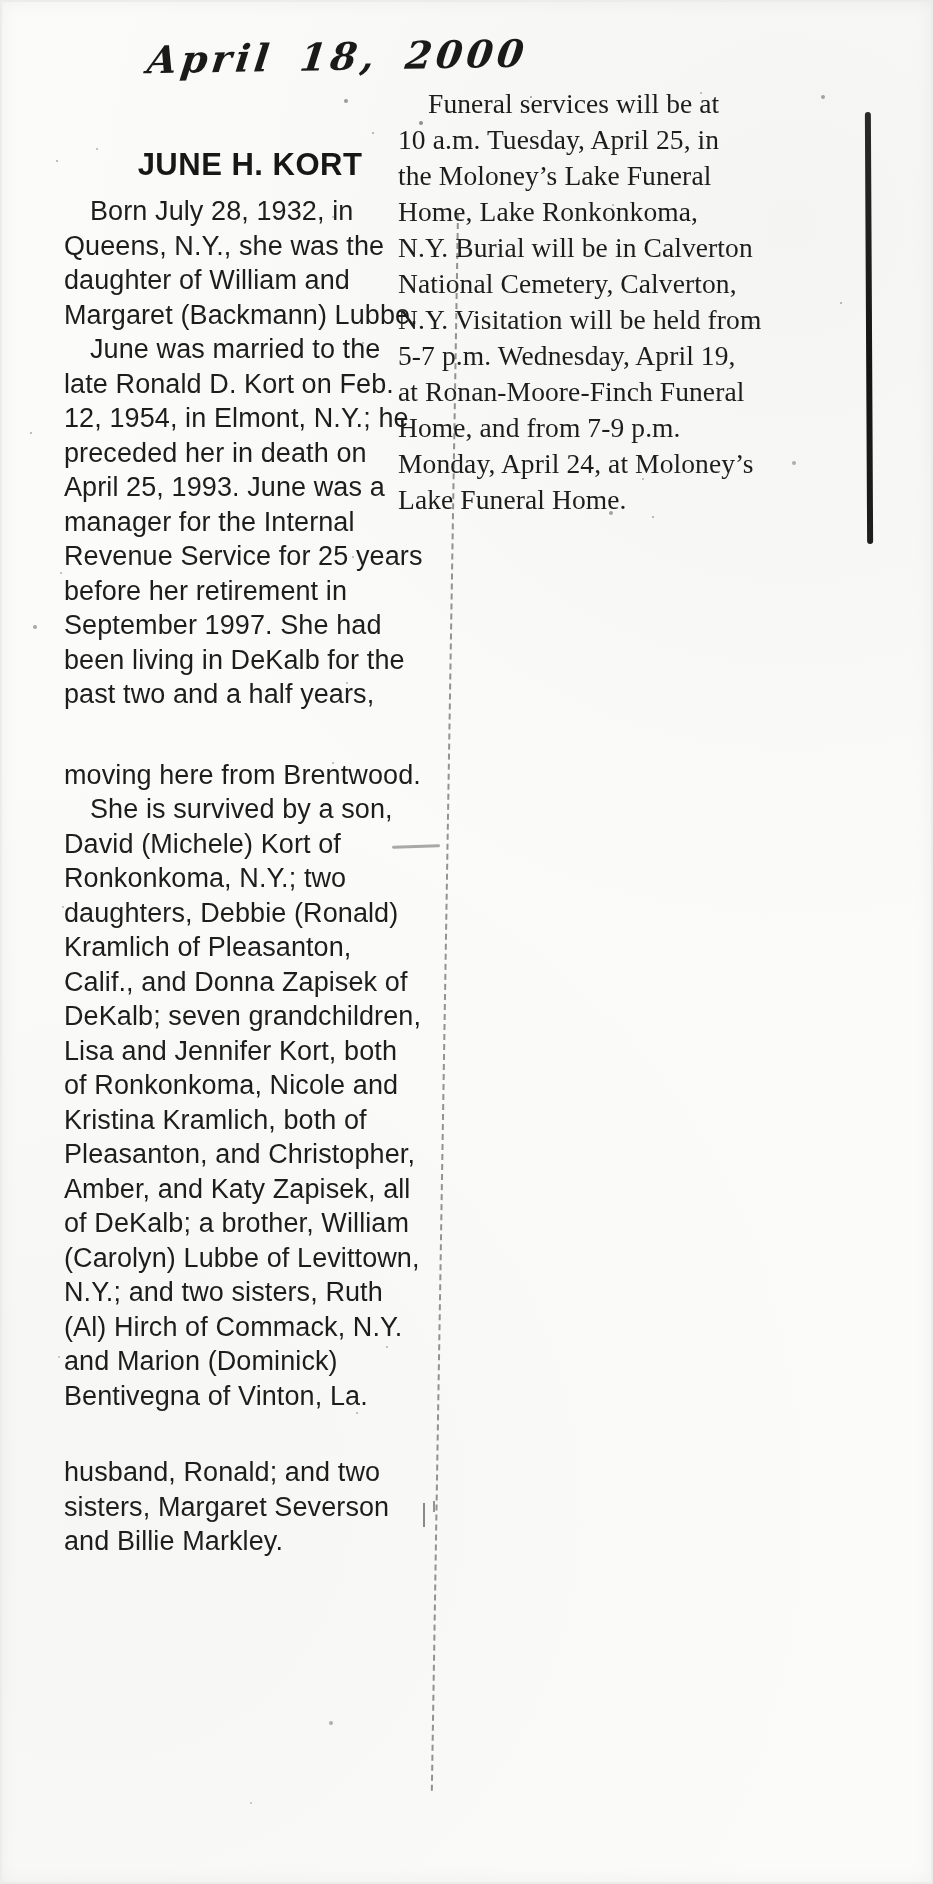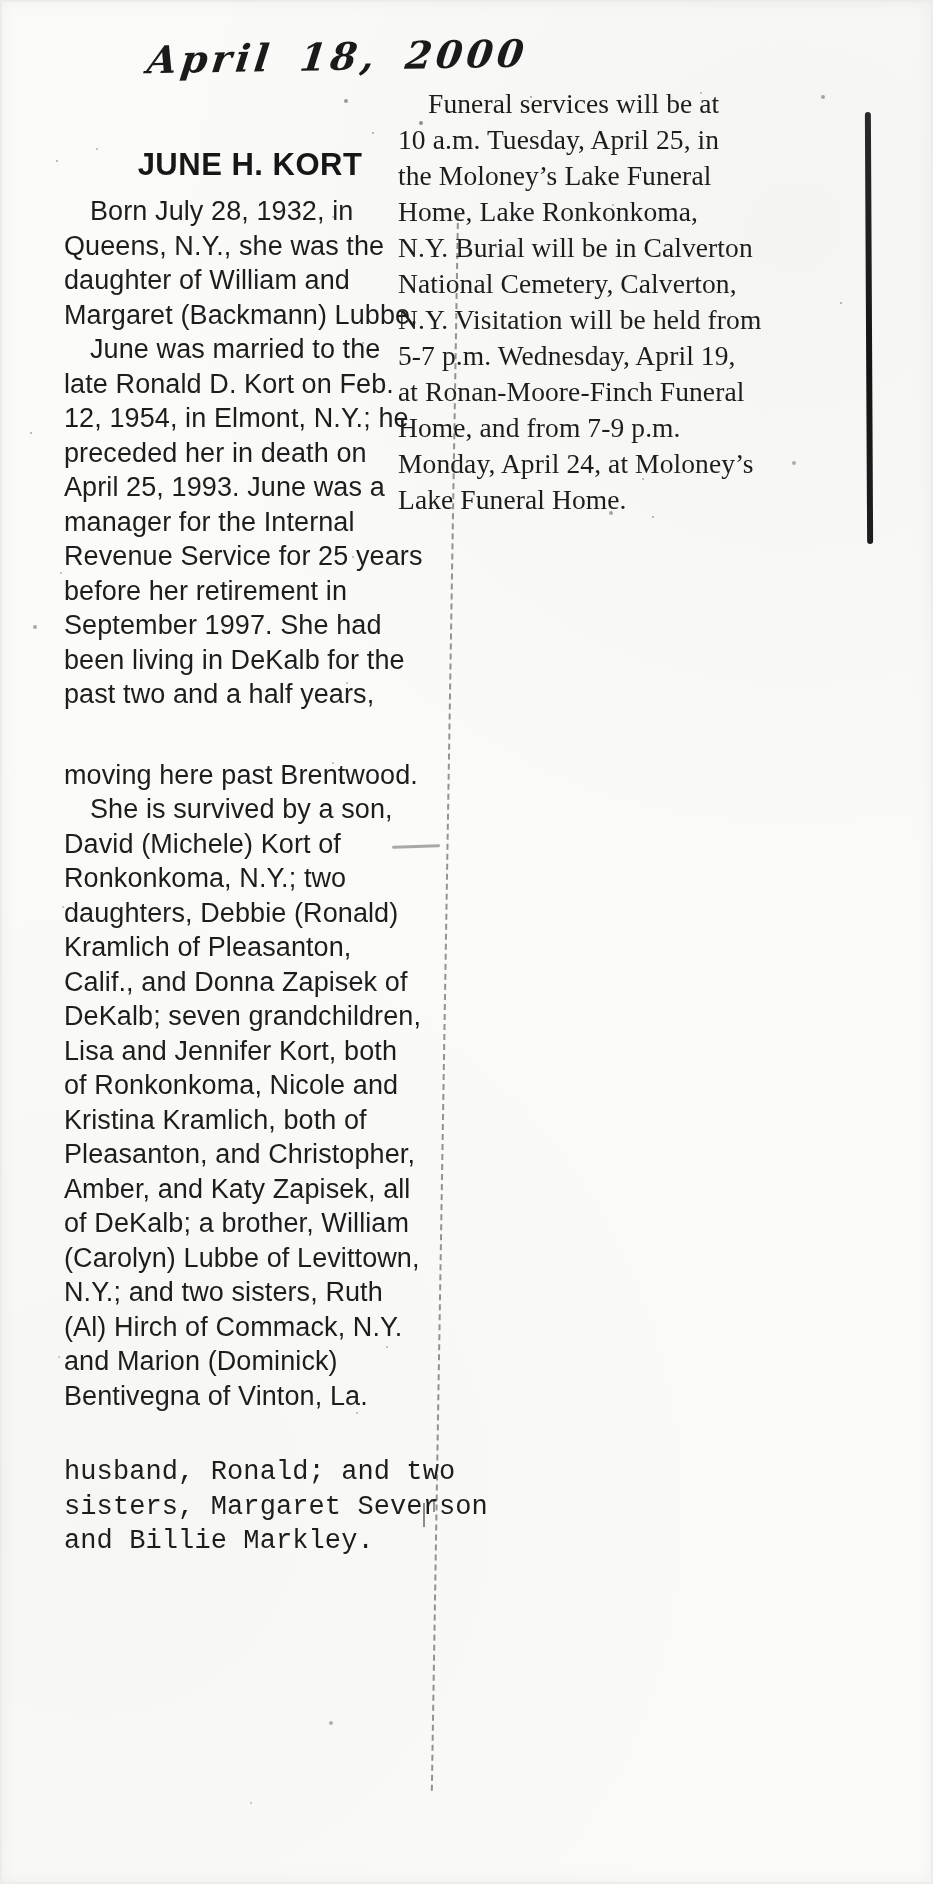--- a/index.html
+++ b/index.html
@@ -39,21 +39,21 @@
 
   .obit-par{
     margin:0;
     font-size:27px;line-height:34.5px;
     white-space:pre;
     letter-spacing:0.1px;
     color:#1d1d1d;
   }
   .indent{text-indent:26px;}
   .gap-a{margin-top:46px;}
-  .gap-b{margin-top:42px;font-family:Liberation Mono, monospace;}
+  .gap-b{margin-top:42px;}
 
   .right-col .obit-par{
     font-size:27.5px;line-height:36px;letter-spacing:0.1px;
   }
   .right-col .indent{text-indent:30px;font-family:Liberation Serif, serif;}
 
   
   .col-rule{
     position:absolute;left:457px;top:213px;
     height:1578px;width:0;
@@ -149,21 +149,21 @@
 12, 1954, in Elmont, N.Y.; he
 preceded her in death on
 April 25, 1993. June was a
 manager for the Internal
 Revenue Service for 25 years
 before her retirement in
 September 1997. She had
 been living in DeKalb for the
 past two and a half years,</p>
 
-    <p class="obit-par gap-a">moving here past Brentwood.</p>
+    <p class="obit-par gap-a">moving here from Brentwood.</p>
 
     <p class="obit-par indent">She is survived by a son,
 David (Michele) Kort of
 Ronkonkoma, N.Y.; two
 daughters, Debbie (Ronald)
 Kramlich of Pleasanton,
 Calif., and Donna Zapisek of
 DeKalb; seven grandchildren,
 Lisa and Jennifer Kort, both
 of Ronkonkoma, Nicole and

